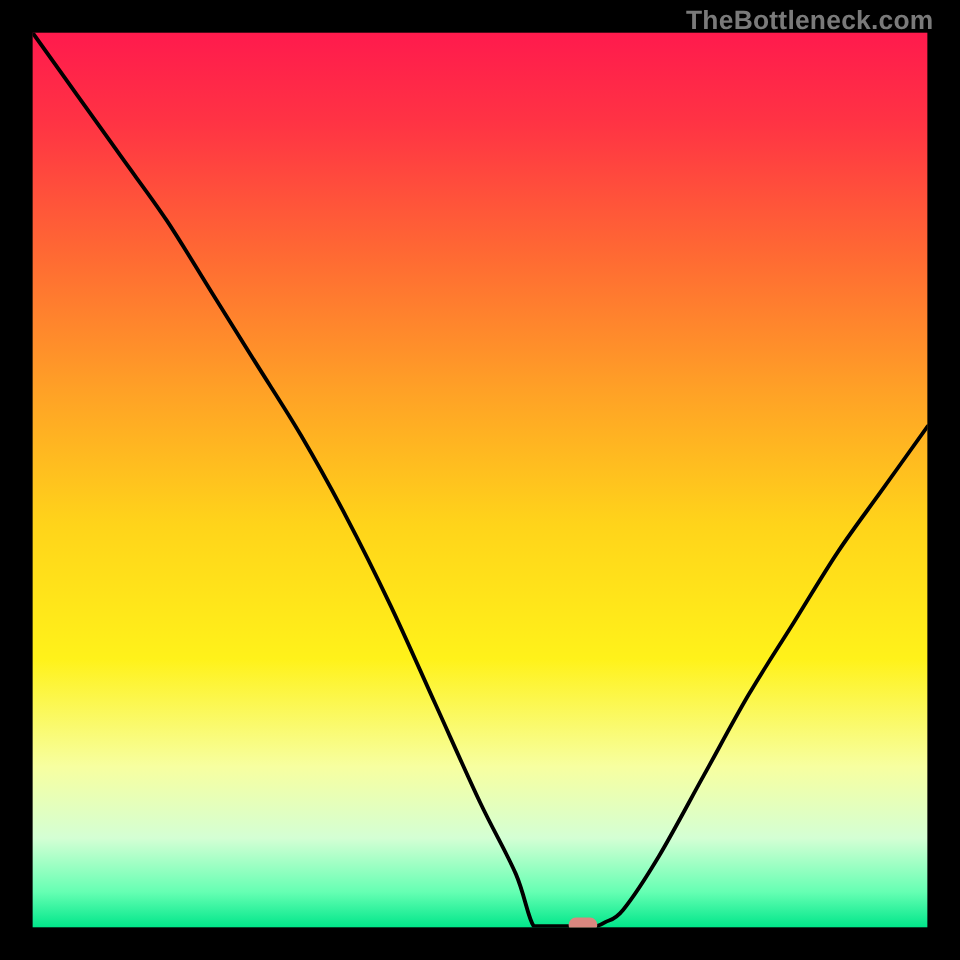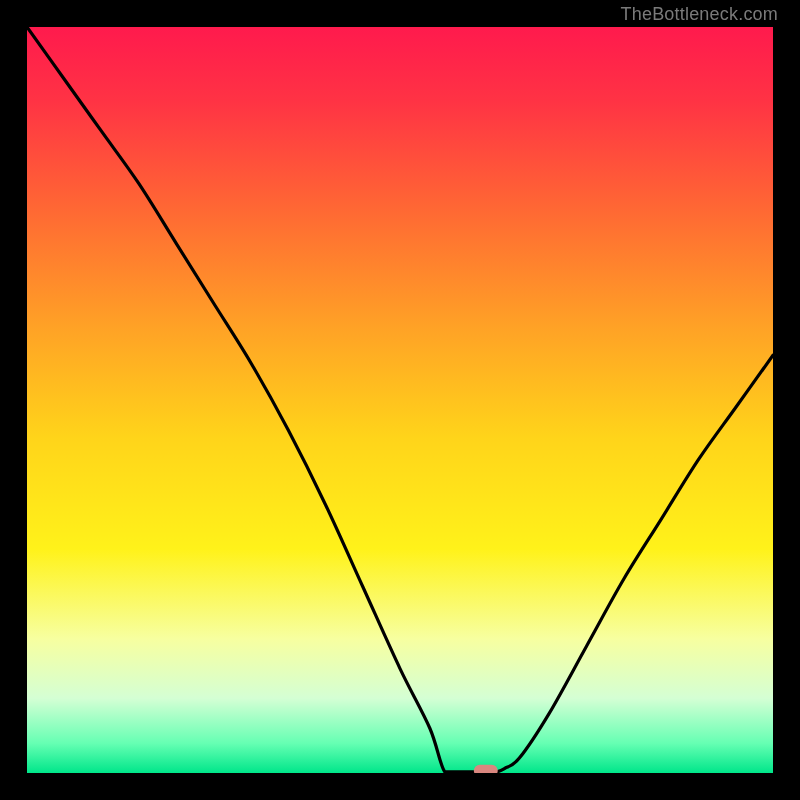--- a/index.html
+++ b/index.html
@@ -14,22 +14,22 @@
   .container {
     position: relative;
     width: 800px;
     height: 800px;
   }
   .watermark {
     position: absolute;
     top: 4px;
     right: 22px;
     color: #7a7a7a;
-    font-size: 18px;
-    font-weight: 400;
+    font-size: 22px;
+    font-weight: 700;
     letter-spacing: 0.2px;
     z-index: 10;
   }
   .plot-area {
     position: absolute;
     left: 27px;
     top: 27px;
     width: 746px;
     height: 746px;
   }

